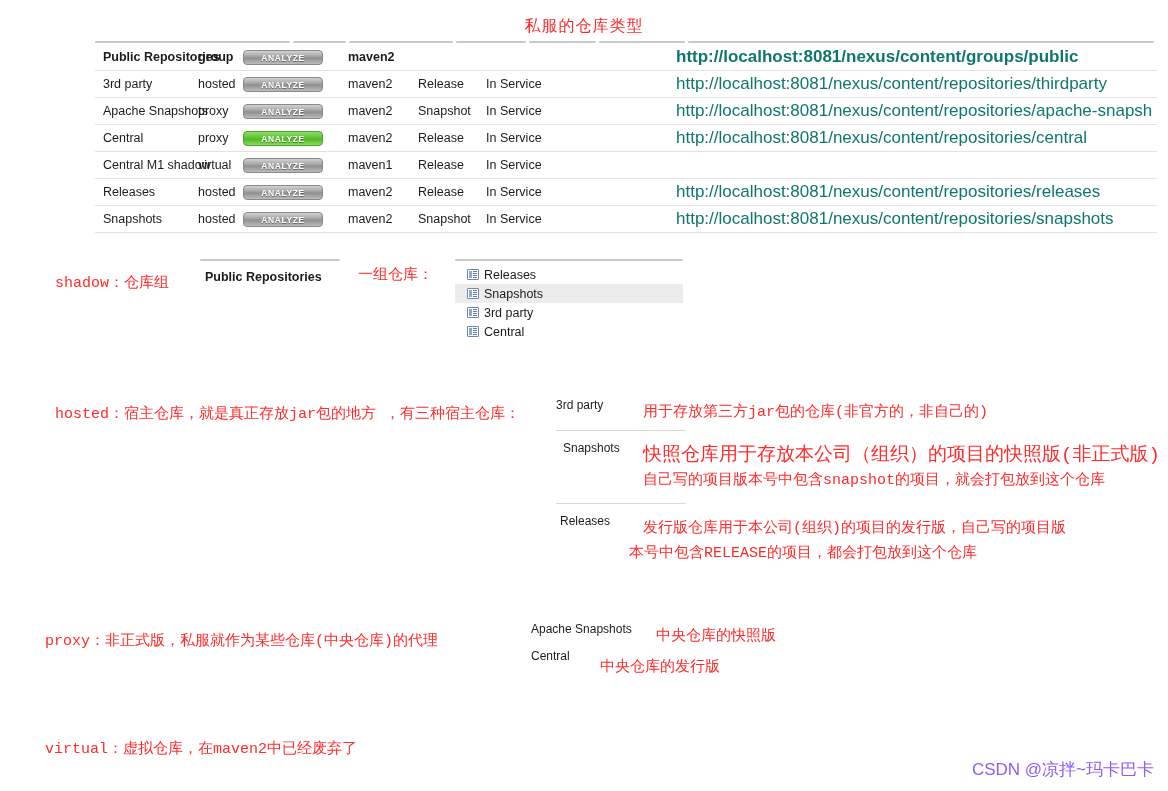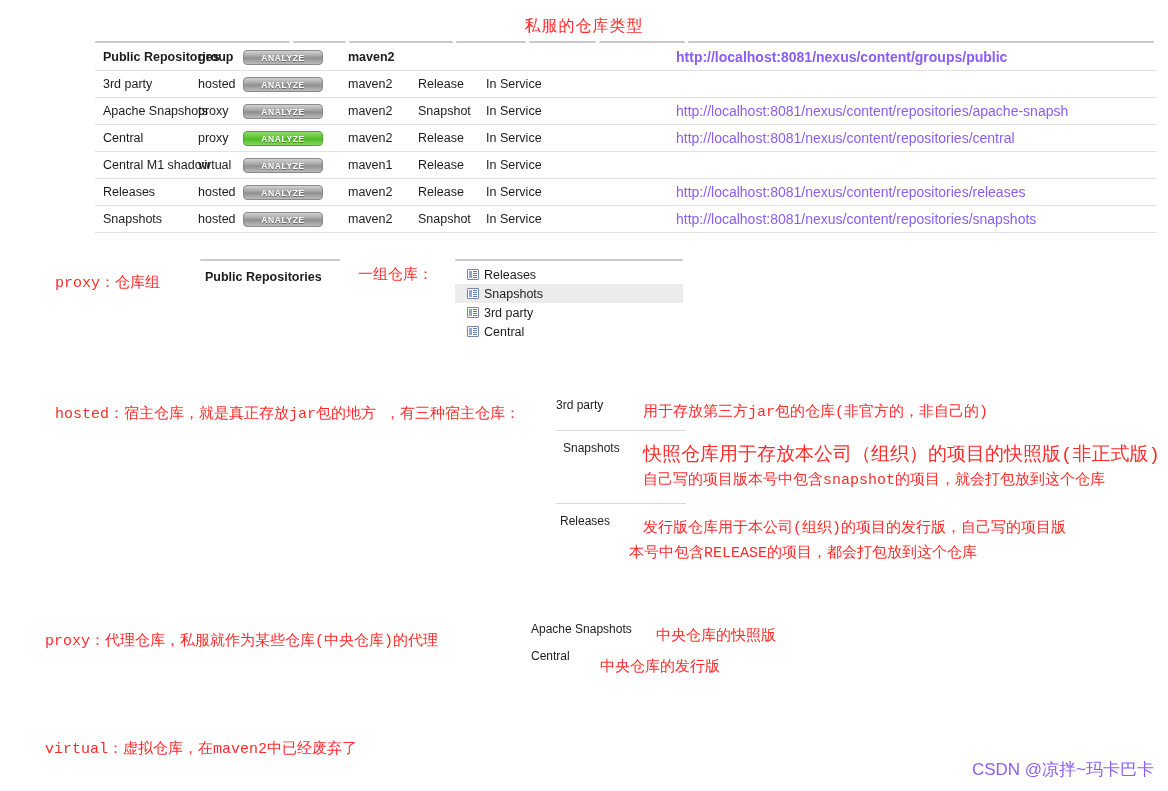--- a/index.html
+++ b/index.html
@@ -49,21 +49,21 @@
     font-size:12.5px;
     color:#1c1c1c;
   }
   .trow.first{font-weight:bold;}
   .c-name{width:103px;padding-left:8px;box-sizing:border-box;white-space:nowrap;}
   .c-type{width:45px;white-space:nowrap;}
   .c-btn{width:105px;}
   .c-fmt{width:70px;white-space:nowrap;}
   .c-pol{width:68px;white-space:nowrap;}
   .c-sta{width:190px;white-space:nowrap;}
-  .c-url{flex:1;white-space:nowrap;overflow:hidden;color:#8b5cf6;font-size:14px;}
+  .c-url{flex:1;white-space:nowrap;overflow:hidden;color:#0f766e;font-size:17px;}
 
   .analyze{
     display:inline-block;
     width:80px;height:15px;line-height:15px;
     border-radius:4px;
     text-align:center;
     font-size:8.5px;font-weight:bold;letter-spacing:.6px;
     color:#ffffff;
     text-shadow:0 1px 0 rgba(0,0,0,.35);
     background:linear-gradient(#d2d2d2,#9d9d9d 48%,#8d8d8d 52%,#bcbcbc);
@@ -156,20 +156,21 @@
           <div class="c-sta"></div>
           <div class="c-url">http://localhost:8081/nexus/content/groups/public</div>
         </div>
         <div class="trow">
           <div class="c-name">3rd party</div>
           <div class="c-type">hosted</div>
           <div class="c-btn"><span class="analyze">ANALYZE</span></div>
           <div class="c-fmt">maven2</div>
           <div class="c-pol">Release</div>
           <div class="c-sta">In Service</div>
+          <div class="c-url">http://localhost:8081/nexus/content/repositories/thirdparty</div>
         </div>
         <div class="trow">
           <div class="c-name">Apache Snapshots</div>
           <div class="c-type">proxy</div>
           <div class="c-btn"><span class="analyze">ANALYZE</span></div>
           <div class="c-fmt">maven2</div>
           <div class="c-pol">Snapshot</div>
           <div class="c-sta">In Service</div>
           <div class="c-url">http://localhost:8081/nexus/content/repositories/apache-snapsh</div>
         </div>
@@ -204,21 +205,21 @@
           <div class="c-type">hosted</div>
           <div class="c-btn"><span class="analyze">ANALYZE</span></div>
           <div class="c-fmt">maven2</div>
           <div class="c-pol">Snapshot</div>
           <div class="c-sta">In Service</div>
           <div class="c-url">http://localhost:8081/nexus/content/repositories/snapshots</div>
         </div>
       </div>
   </div>
 
-  <div class="note red mono grp-label">proxy：仓库组</div>
+  <div class="note red mono grp-label">shadow：仓库组</div>
 
   <div class="grp-panel">
     <div class="rule"></div>
     <div class="pn">Public Repositories</div>
   </div>
 
   <div class="note red grp-arrow">一组仓库：</div>
 
   <div class="repo-list">
     <div class="rule"></div>
@@ -249,21 +250,21 @@
       <div class="tagline" style="left: 556px; top: 430px; width: 130px;"></div>
       <div class="tag" style="left: 563px; top: 441px;">Snapshots</div>
       <div class="note red mono" style="left: 643px; top: 436px; font-size: 19px;">快照仓库用于存放本公司（组织）的项目的快照版(非正式版)</div>
       <div class="note red mono" style="left: 643px; top: 461px; font-size: 15px;">自己写的项目版本号中包含snapshot的项目，就会打包放到这个仓库</div>
       <div class="tagline" style="left: 556px; top: 503px; width: 130px;"></div>
       <div class="tag" style="left: 560px; top: 514px;">Releases</div>
       <div class="note red mono" style="left: 643px; top: 509px; font-size: 15px;">发行版仓库用于本公司(组织)的项目的发行版，自己写的项目版</div>
       <div class="note red mono" style="left: 629px; top: 534px; font-size: 15px;">本号中包含RELEASE的项目，都会打包放到这个仓库</div>
     </div>
 
-  <div class="note red mono" style="left:45px;top:622px;">proxy：代理仓库，私服就作为某些仓库(中央仓库)的代理</div>
+  <div class="note red mono" style="left:45px;top:622px;">proxy：非正式版，私服就作为某些仓库(中央仓库)的代理</div>
   <div id="proxy-items">
       <div class="tag" style="left: 531px; top: 622px;">Apache Snapshots</div>
       <div class="note red mono" style="left: 656px; top: 617px; font-size: 15px;">中央仓库的快照版</div>
       <div class="tag" style="left: 531px; top: 649px;">Central</div>
       <div class="note red mono" style="left: 600px; top: 648px; font-size: 15px;">中央仓库的发行版</div>
     </div>
 
   <div class="note red mono" style="left:45px;top:730px;">virtual：虚拟仓库，在maven2中已经废弃了</div>
 
   <div class="csdn">CSDN @凉拌~玛卡巴卡</div>

